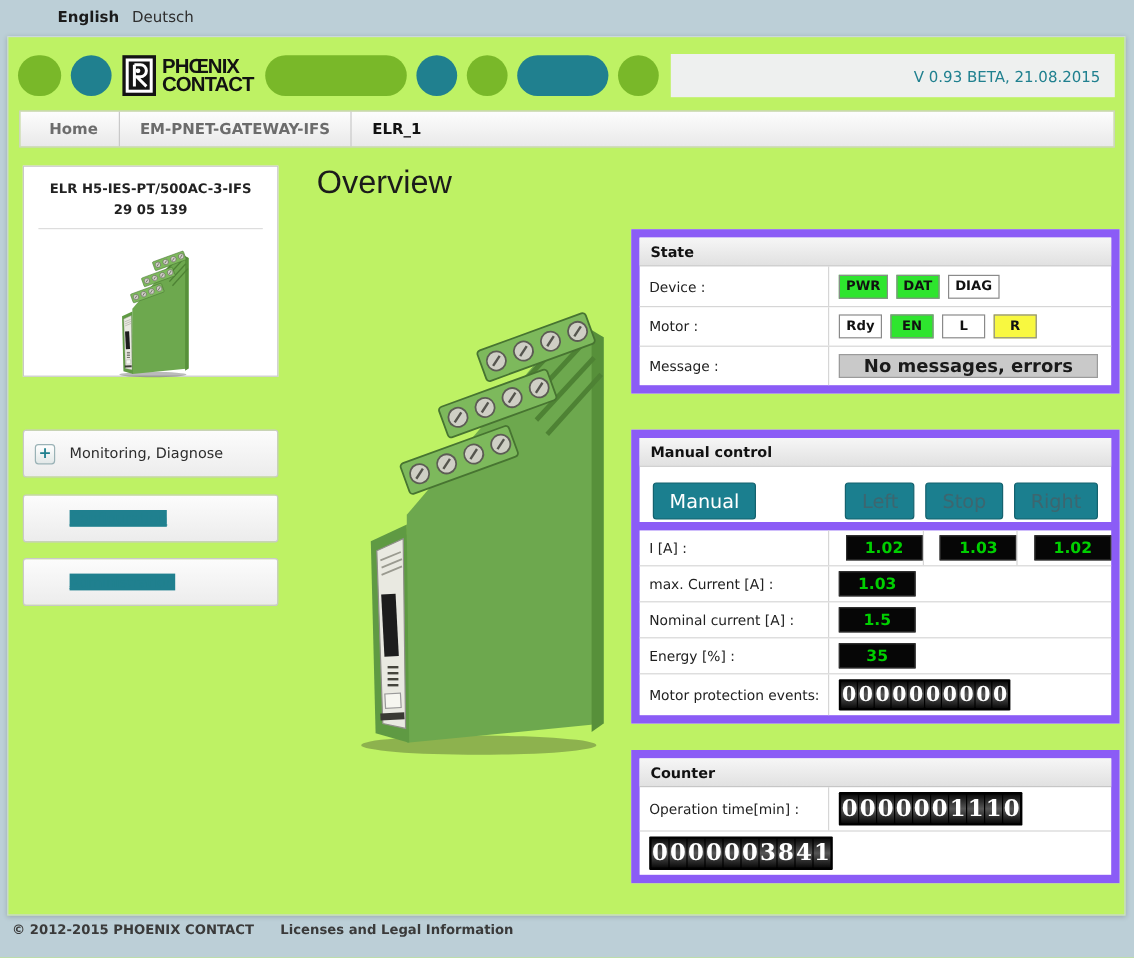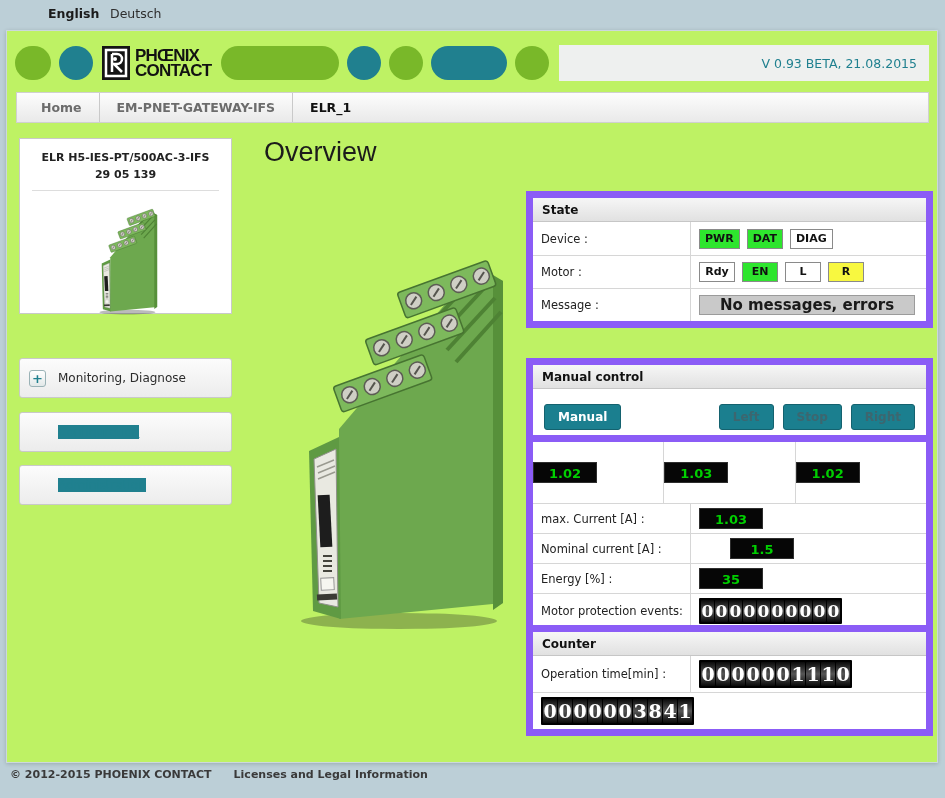--- a/index.html
+++ b/index.html
@@ -91,27 +91,27 @@
   .badge[data-state="on"]   { background:var(--status_on,#2ee52e); }
   .badge[data-state="warn"] { background:var(--status_warn,#f8f840); }
 
   .msg-bar { width:216px; height:20px; line-height:18px; background:#c9c9c9; border:1px solid #9b9b9b;
     text-align:center; font-size:15px; font-weight:bold; color:#1a1a1a; }
 
   .mc-body { display:flex; align-items:center; height:56px; padding:0 11px; }
   .mc-spacer { flex:1; }
   .mc-group { display:flex; gap:9px; }
   .btn { background:var(--button_teal,#1b7f8f); border:1px solid #14626f; border-radius:3px;
-    color:#fff; font-weight:bold; font-size:12px; padding:5px 13px; cursor:pointer; font-family:inherit; }
+    color:#fff; font-weight:normal; font-size:16px; padding:5px 13px; cursor:pointer; font-family:inherit; }
   .btn[data-enabled="false"] { color:#3d666f; cursor:default; }
 
   .lcd { width:64px; height:21px; line-height:21px; text-align:center; background:#060606;
     border:1px solid #2e2e2e; color:var(--lcd_green,#00cf00); font-weight:bold; font-size:13px; }
   .pvalue.triple { padding:0; gap:0; }
-  .vcell { flex:1; display:flex; justify-content:flex-start; align-items:center; padding:20px 0; }
+  .vcell { flex:1; display:flex; justify-content:flex-end; align-items:center; padding:4px 0; }
   .vcell + .vcell { border-left:1px solid #d6d6d6; }
   .prow.tall { min-height:35px; }
 
   .odo { display:inline-flex; background:#000; padding:2px; border-radius:1px; }
   .odo span { display:block; width:13px; height:22px; line-height:22px; margin-right:1px; text-align:center;
     font-family:"DejaVu Serif","Liberation Serif",serif; font-weight:bold; font-size:17px; color:#fff;
     background:linear-gradient(#0a0a0a, #565656 50%, #0a0a0a); border-radius:1px; }
   .odo span:last-child { margin-right:0; }
   .odo.big span { width:14px; height:24px; line-height:24px; font-size:19px; }
 
@@ -295,39 +295,40 @@
       <div class="mc-group">
         <button class="btn" data-enabled="false">Left</button>
         <button class="btn" data-enabled="false">Stop</button>
         <button class="btn" data-enabled="false">Right</button>
       </div>
     </div>
   </div>
 
   <div class="panel panel-motor">
     <div class="prow" style="min-height:28px;">
+      <div class="plabel">I [A] :</div>
       <div class="pvalue triple">
         <div class="vcell">
             <span class="lcd">1.02</span>
           </div>
         <div class="vcell">
             <span class="lcd">1.03</span>
           </div>
         <div class="vcell">
             <span class="lcd">1.02</span>
           </div>
       </div>
     </div>
     <div class="prow" style="min-height:28px;">
       <div class="plabel">max. Current [A] :</div>
       <div class="pvalue">
           <span class="lcd">1.03</span>
         </div>
     </div>
-    <div class="prow" style="min-height:28px;gap:31px;">
+    <div class="prow" style="min-height:28px;">
       <div class="plabel">Nominal current [A] :</div>
       <div class="pvalue">
           <span class="lcd">1.5</span>
         </div>
     </div>
     <div class="prow" style="min-height:28px;">
       <div class="plabel">Energy [%] :</div>
       <div class="pvalue">
           <span class="lcd">35</span>
         </div>

